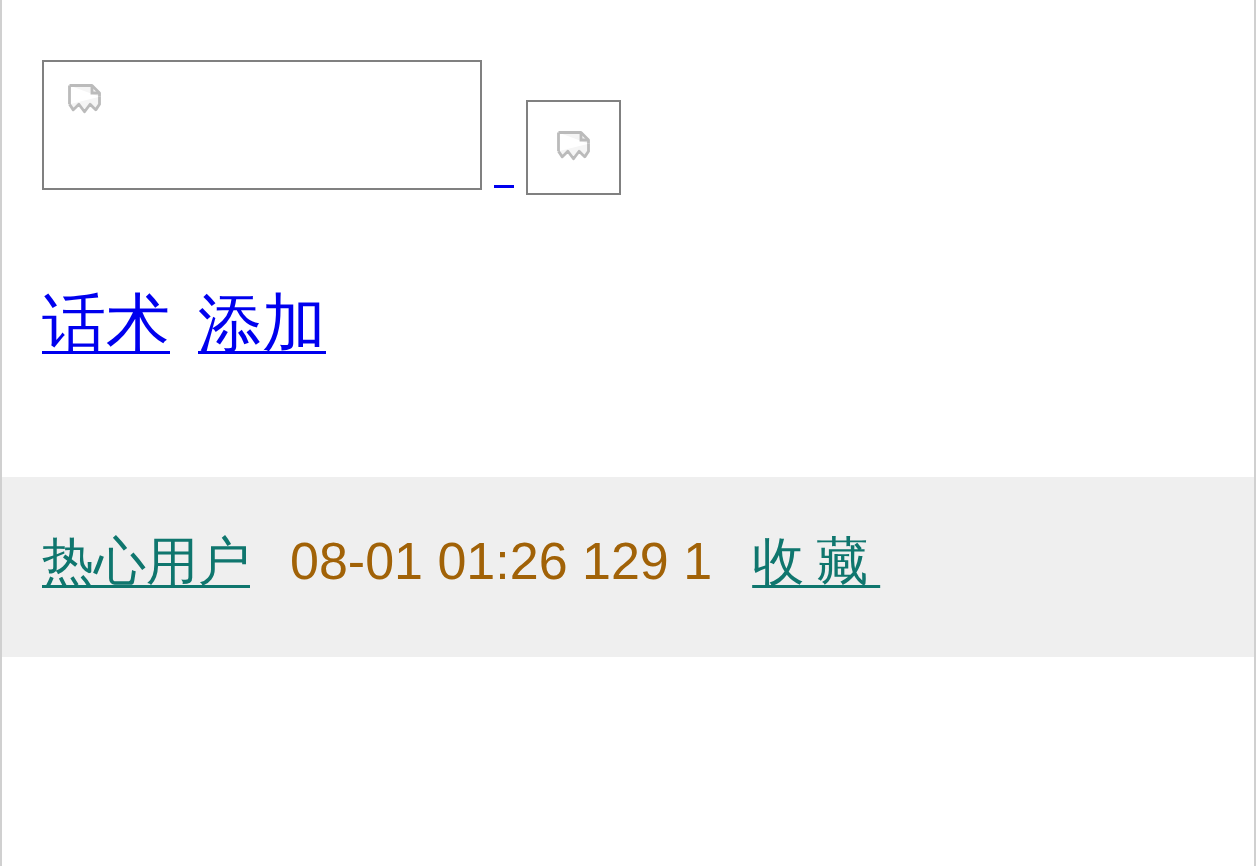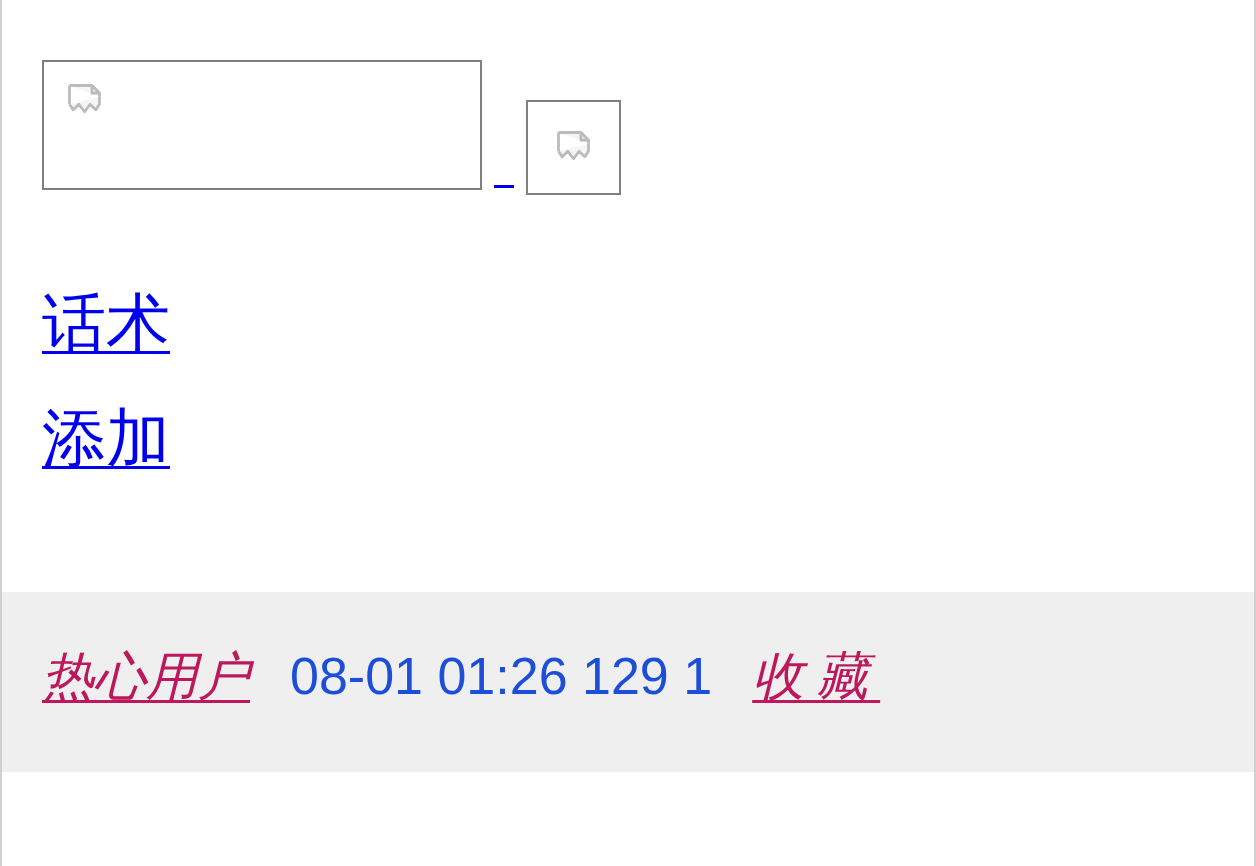--- a/index.html
+++ b/index.html
@@ -53,21 +53,20 @@
       height: 3px;
       background: #0000ee;
       margin-left: 0;
       align-self: flex-end;
       margin-bottom: 2px;
     }
     .nav-links {
       display: flex;
       gap: 28px;
       font-size: 64px;
-      flex-direction: column;
     }
     .nav-links a {
       color: #0000ee;
       text-decoration: underline;
       text-underline-offset: 6px;
       text-decoration-thickness: 3px;
     }
     .content-section {
       background: #efefef;
       padding: 40px 40px 60px 40px;
@@ -81,28 +80,27 @@
       letter-spacing: -2px;
     }
     .post-meta {
       font-size: 52px;
       color: #000000;
       display: flex;
       align-items: baseline;
       gap: 40px;
     }
     .post-meta a {
-      color: #be185d;
+      color: #0f766e;
       text-decoration: underline;
       text-underline-offset: 6px;
       text-decoration-thickness: 3px;
-      font-style: italic;
     }
     .post-meta .meta-text {
-      color: #1d4ed8;
+      color: #a16207;
       margin-top: 14px;
     }
     .favorite-link {
       letter-spacing: 12px;
     }
   </style>
 </head>
 <body>
 
 <div class="top-section">

